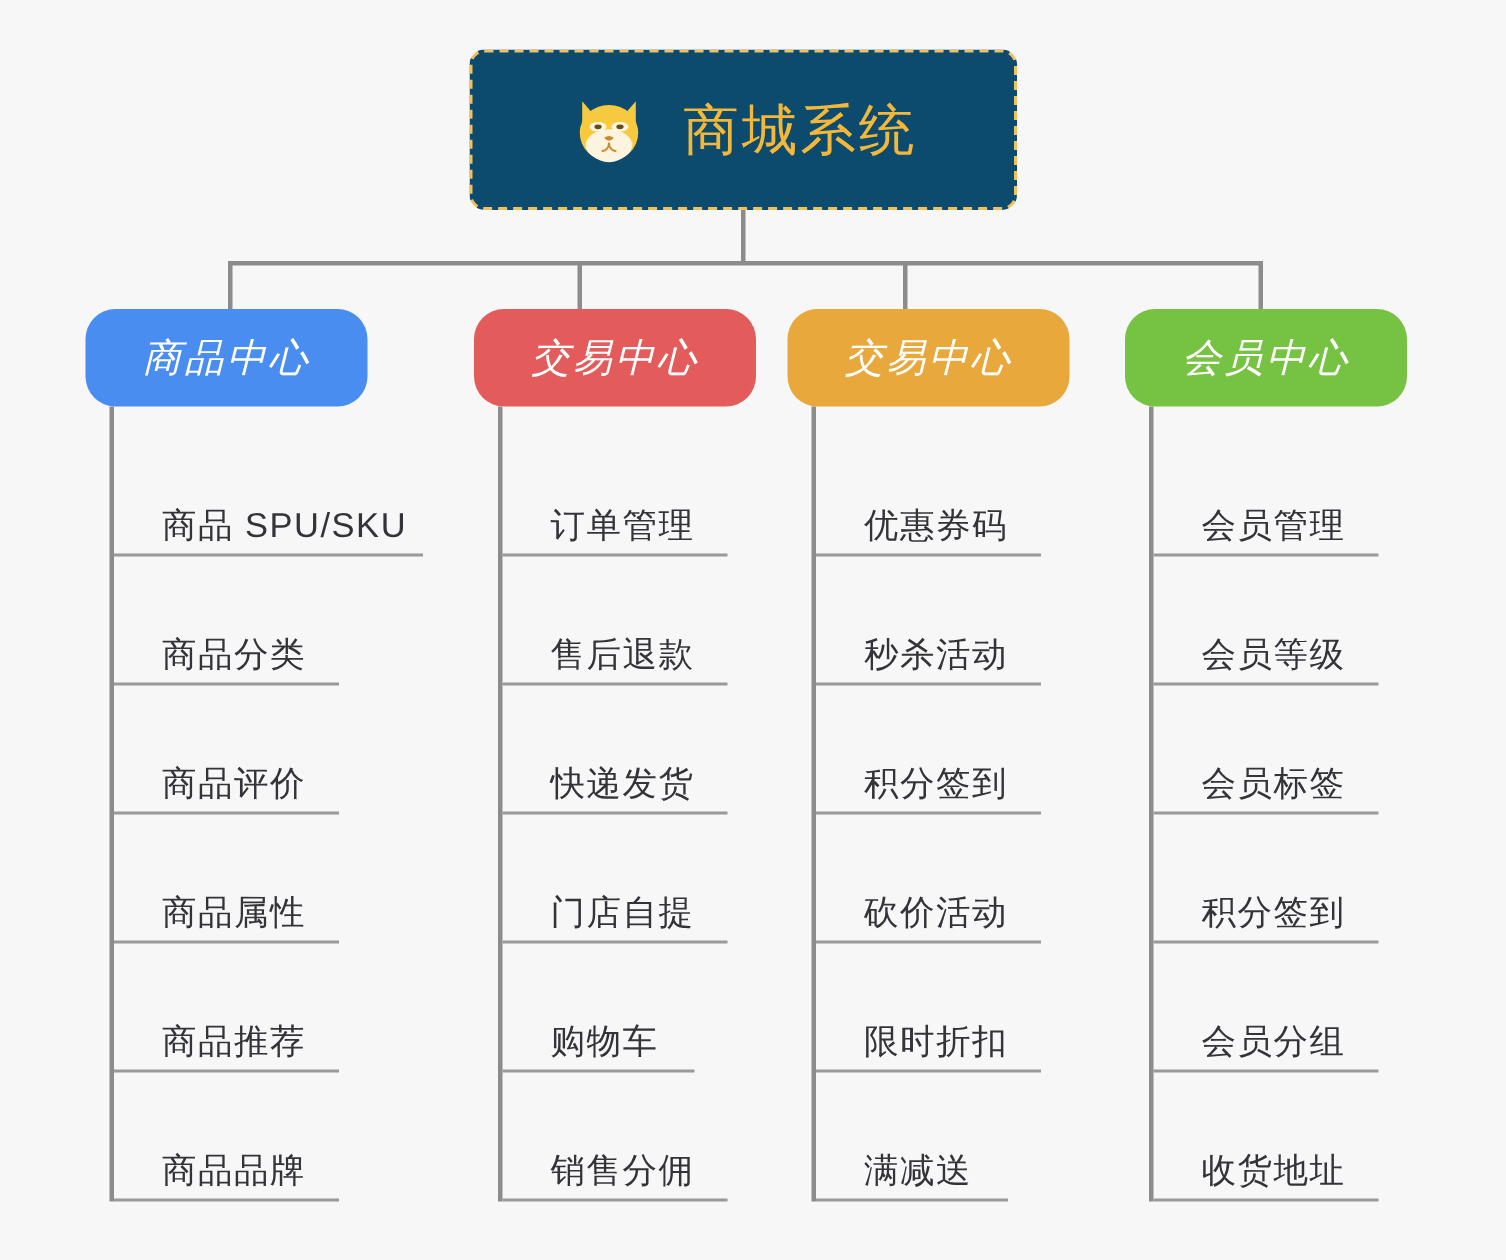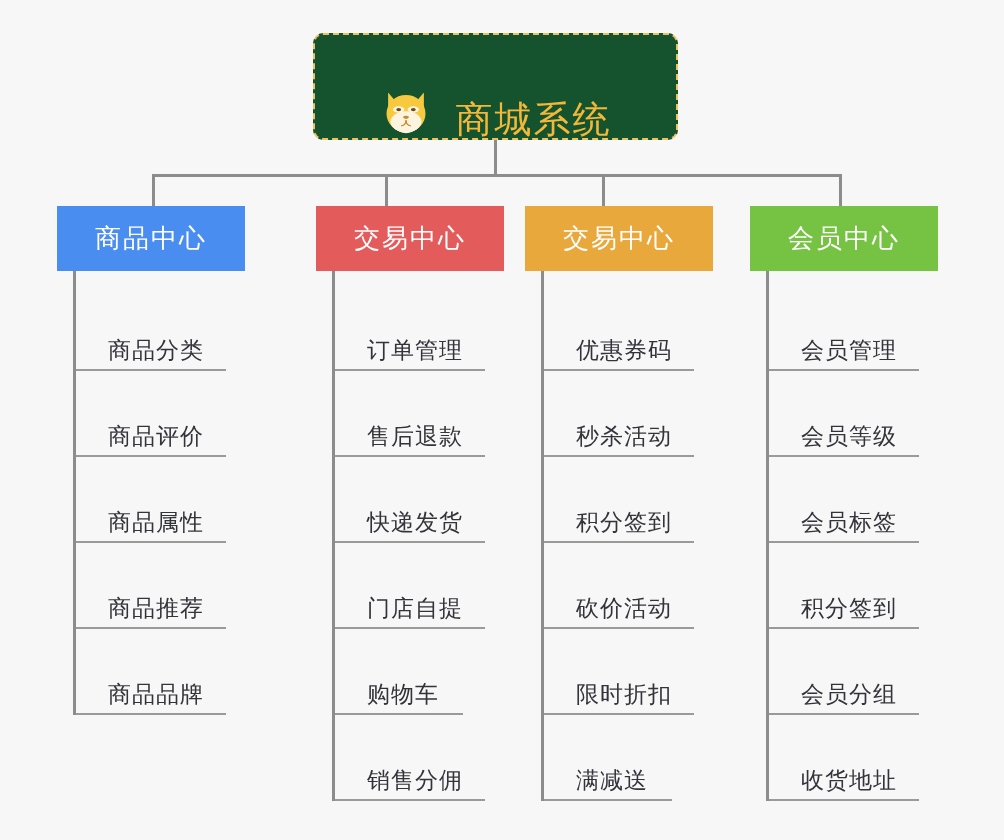--- a/index.html
+++ b/index.html
@@ -21,25 +21,25 @@
   }
 
   
   .root-node {
     position: absolute;
     left: 313px;
     top: 33px;
     width: 365px;
     height: 107px;
     box-sizing: border-box;
-    background: #14532d;
+    background: #0c4a6e;
     border: 2px dashed #f2c15b;
     border-radius: 10px;
     display: flex;
-    align-items: flex-end;
+    align-items: center;
     justify-content: center;
     gap: 24px;
   }
   .root-emoji {
     width: 52px;
     height: 52px;
     position: relative;
     flex: 0 0 auto;
   }
   .root-emoji svg { display: block; width: 52px; height: 52px; }
@@ -74,28 +74,29 @@
     height: 34px;
   }
 
   
   .branch {
     position: absolute;
     top: 206px;
   }
   .branch-header {
     height: 65px;
-    border-radius: 0;
+    border-radius: 20px;
     display: flex;
     align-items: center;
     justify-content: center;
     color: #ffffff;
     font-size: 26px;
     letter-spacing: 2px;
     box-sizing: border-box;
+    font-style: italic;
   }
 
   
   .leaf-list {
     position: relative;
     margin-left: 16px;
     border-left: 3px solid #8c8c8c;
     padding-top: 14px;
   }
   .leaf {
@@ -150,20 +151,24 @@
   <div class="conn conn-stem"></div>
   <div class="conn conn-bus"></div>
 
 <div class="conn conn-drop" style="left: 152px;"></div>
     <div class="branch" style="left: 57px; width: 188px;">
       <div class="branch-header" style="background: rgb(74, 141, 240); width: 188px;">
         <span>商品中心</span>
       </div>
       <div class="leaf-list">
         <div class="leaf">
+          <span class="leaf-label">商品 SPU/SKU</span>
+          <div class="leaf-underline" style="width: 206px;"></div>
+        </div>
+        <div class="leaf">
           <span class="leaf-label">商品分类</span>
           <div class="leaf-underline" style="width: 150px;"></div>
         </div>
         <div class="leaf">
           <span class="leaf-label">商品评价</span>
           <div class="leaf-underline" style="width: 150px;"></div>
         </div>
         <div class="leaf">
           <span class="leaf-label">商品属性</span>
           <div class="leaf-underline" style="width: 150px;"></div>

